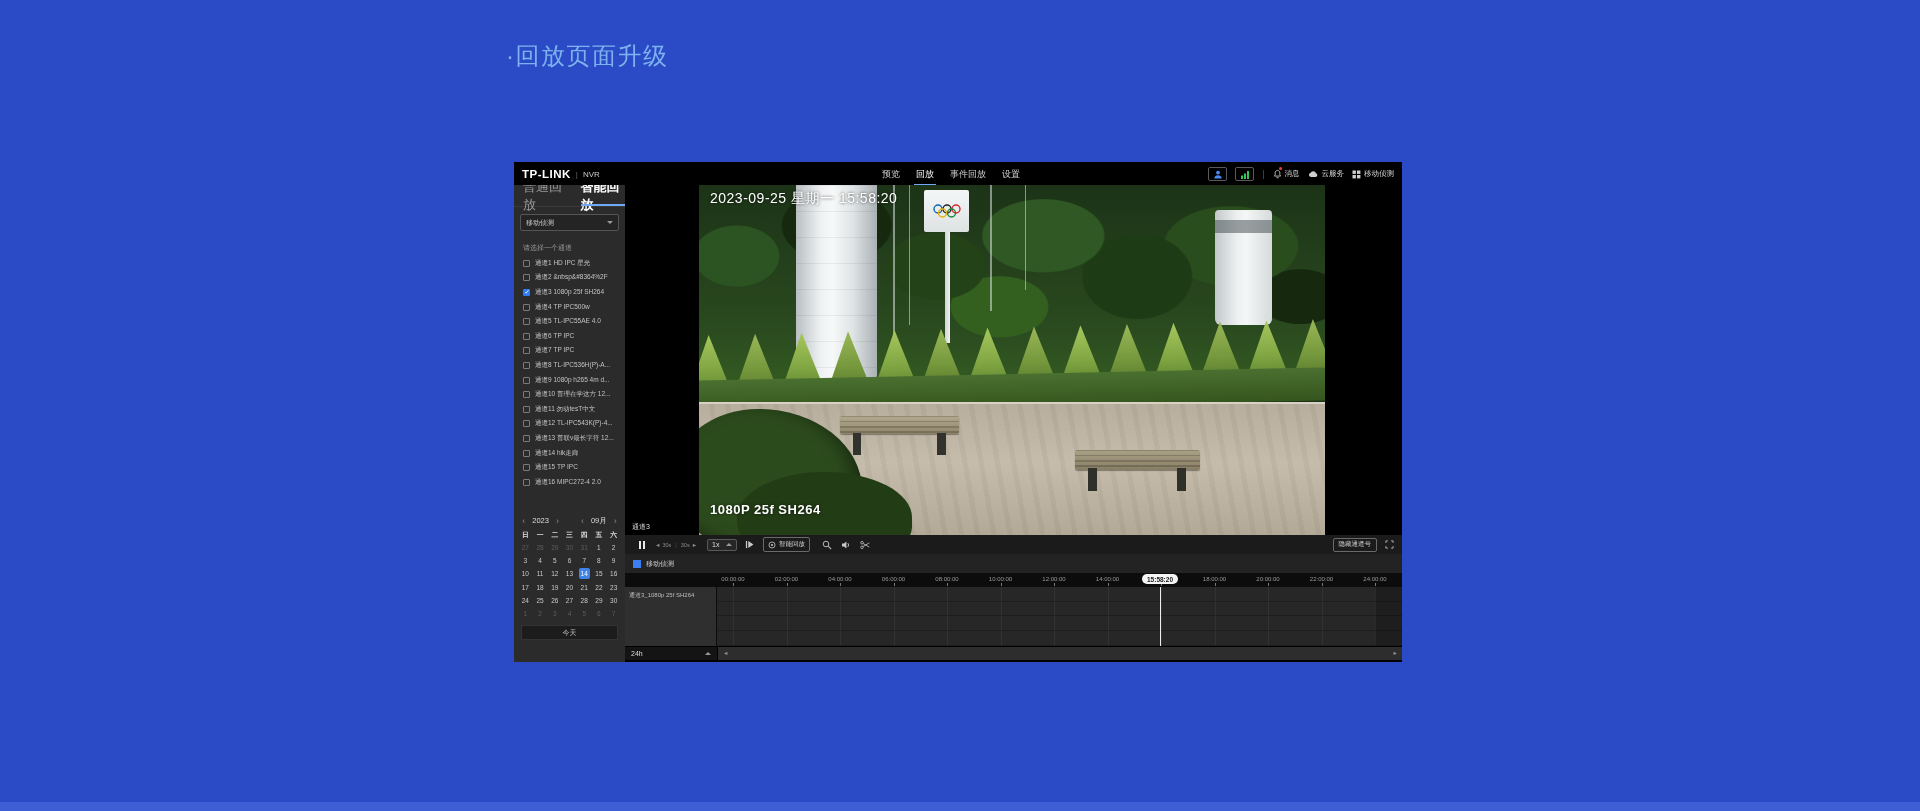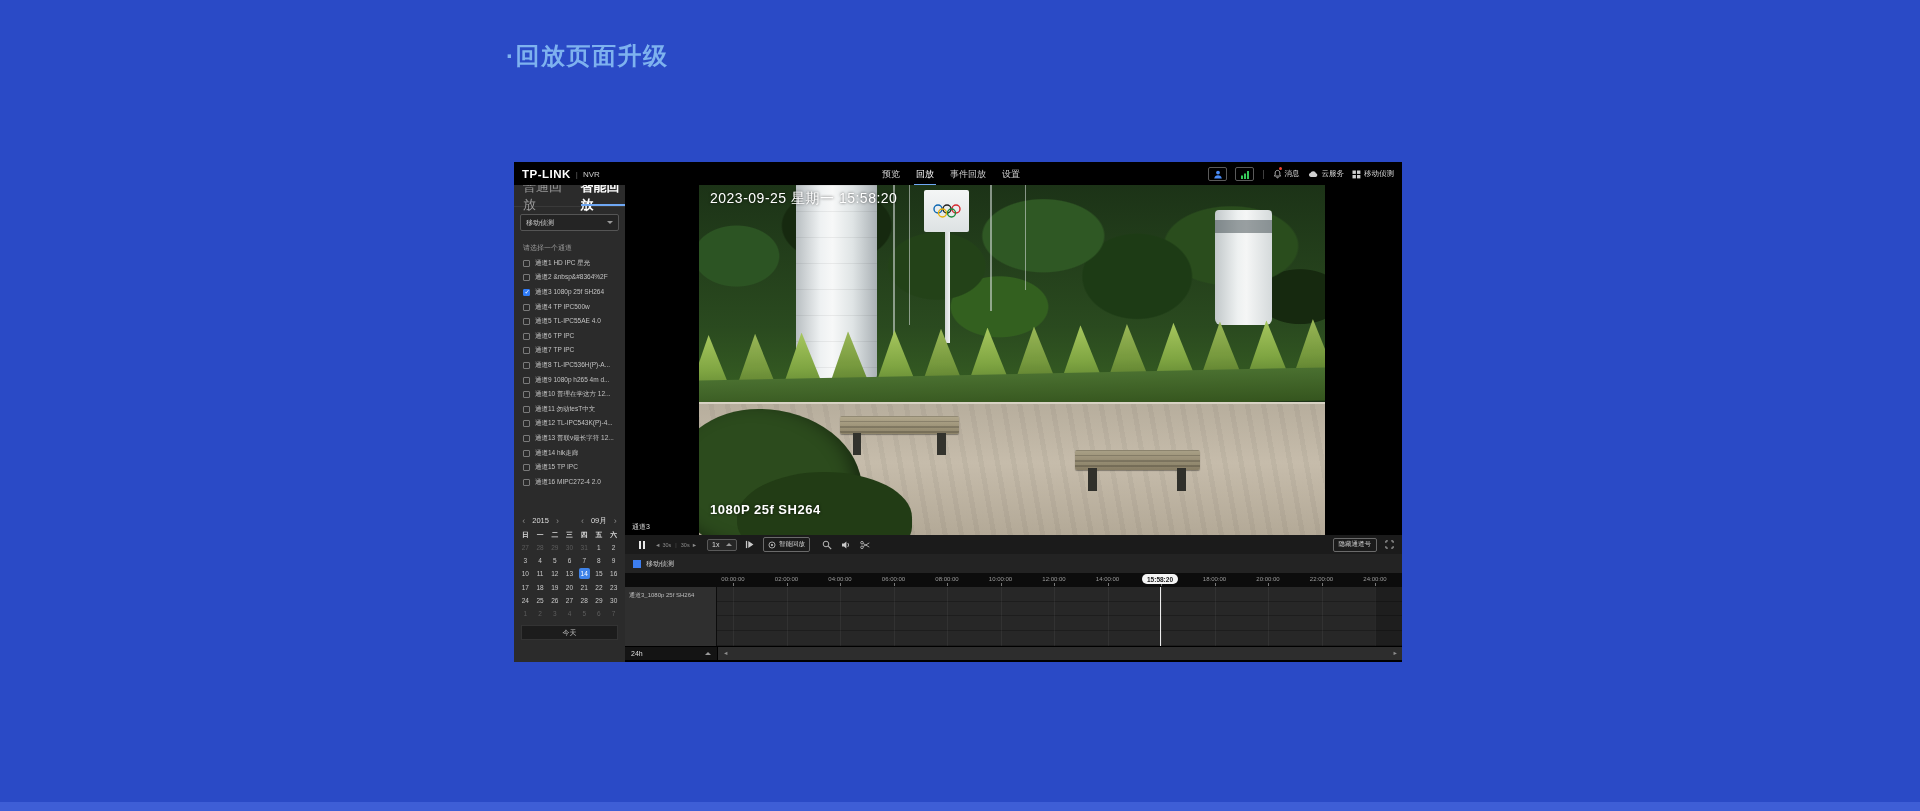--- a/index.html
+++ b/index.html
@@ -1,20 +1,20 @@
 <!DOCTYPE html>
 <html><head>
 <meta charset="utf-8">
 <style>
   html,body{margin:0;padding:0;width:1920px;height:811px;overflow:hidden;
     font-family:"Liberation Sans","DejaVu Sans",sans-serif;}
   .stage{position:relative;width:1920px;height:811px;background:#2A4AC6;}
   .footer-strip{position:absolute;left:0;bottom:0;width:100%;height:9px;background:#3E5ED6;}
 
-  .page-title{position:absolute;left:506px;top:40px;font-size:24px;font-weight:bold;
+  .page-title{position:absolute;left:506px;top:40px;font-size:24px;font-weight:normal;
     color:#7EB2EF;letter-spacing:1.5px;}
 
   
   .nvr{position:absolute;left:514px;top:162px;width:888px;height:500px;background:#000;font-size:8px;color:#ccc;}
 
   
   .topbar{position:absolute;left:0;top:0;right:0;height:23px;background:#000;display:flex;align-items:center;padding:12px 8px;box-sizing:border-box;}
   .brand{font-size:11.5px;font-weight:bold;color:#fff;letter-spacing:.5px;}
   .brand-sep{color:#666;margin:0 5px;font-size:8px;}
   .product{font-size:8px;color:#c9c9c9;}
@@ -292,21 +292,21 @@
           </div>
           <div class="ch-row">
             <span class="cbx"></span>
             <span class="ch-label">通道16 MIPC272-4 2.0</span>
           </div>
         </div>
 
       <div class="calendar">
         <div class="cal-nav">
           <span class="cal-arrow">‹</span>
-          <span>2015</span>
+          <span>2023</span>
           <span class="cal-arrow">›</span>
           <span class="cal-gap"></span>
           <span class="cal-arrow">‹</span>
           <span>09月</span>
           <span class="cal-arrow">›</span>
         </div>
         <div class="cal-week" id="calweek">
             <div class="cal-wd">日</div>
             <div class="cal-wd">一</div>
             <div class="cal-wd">二</div>

